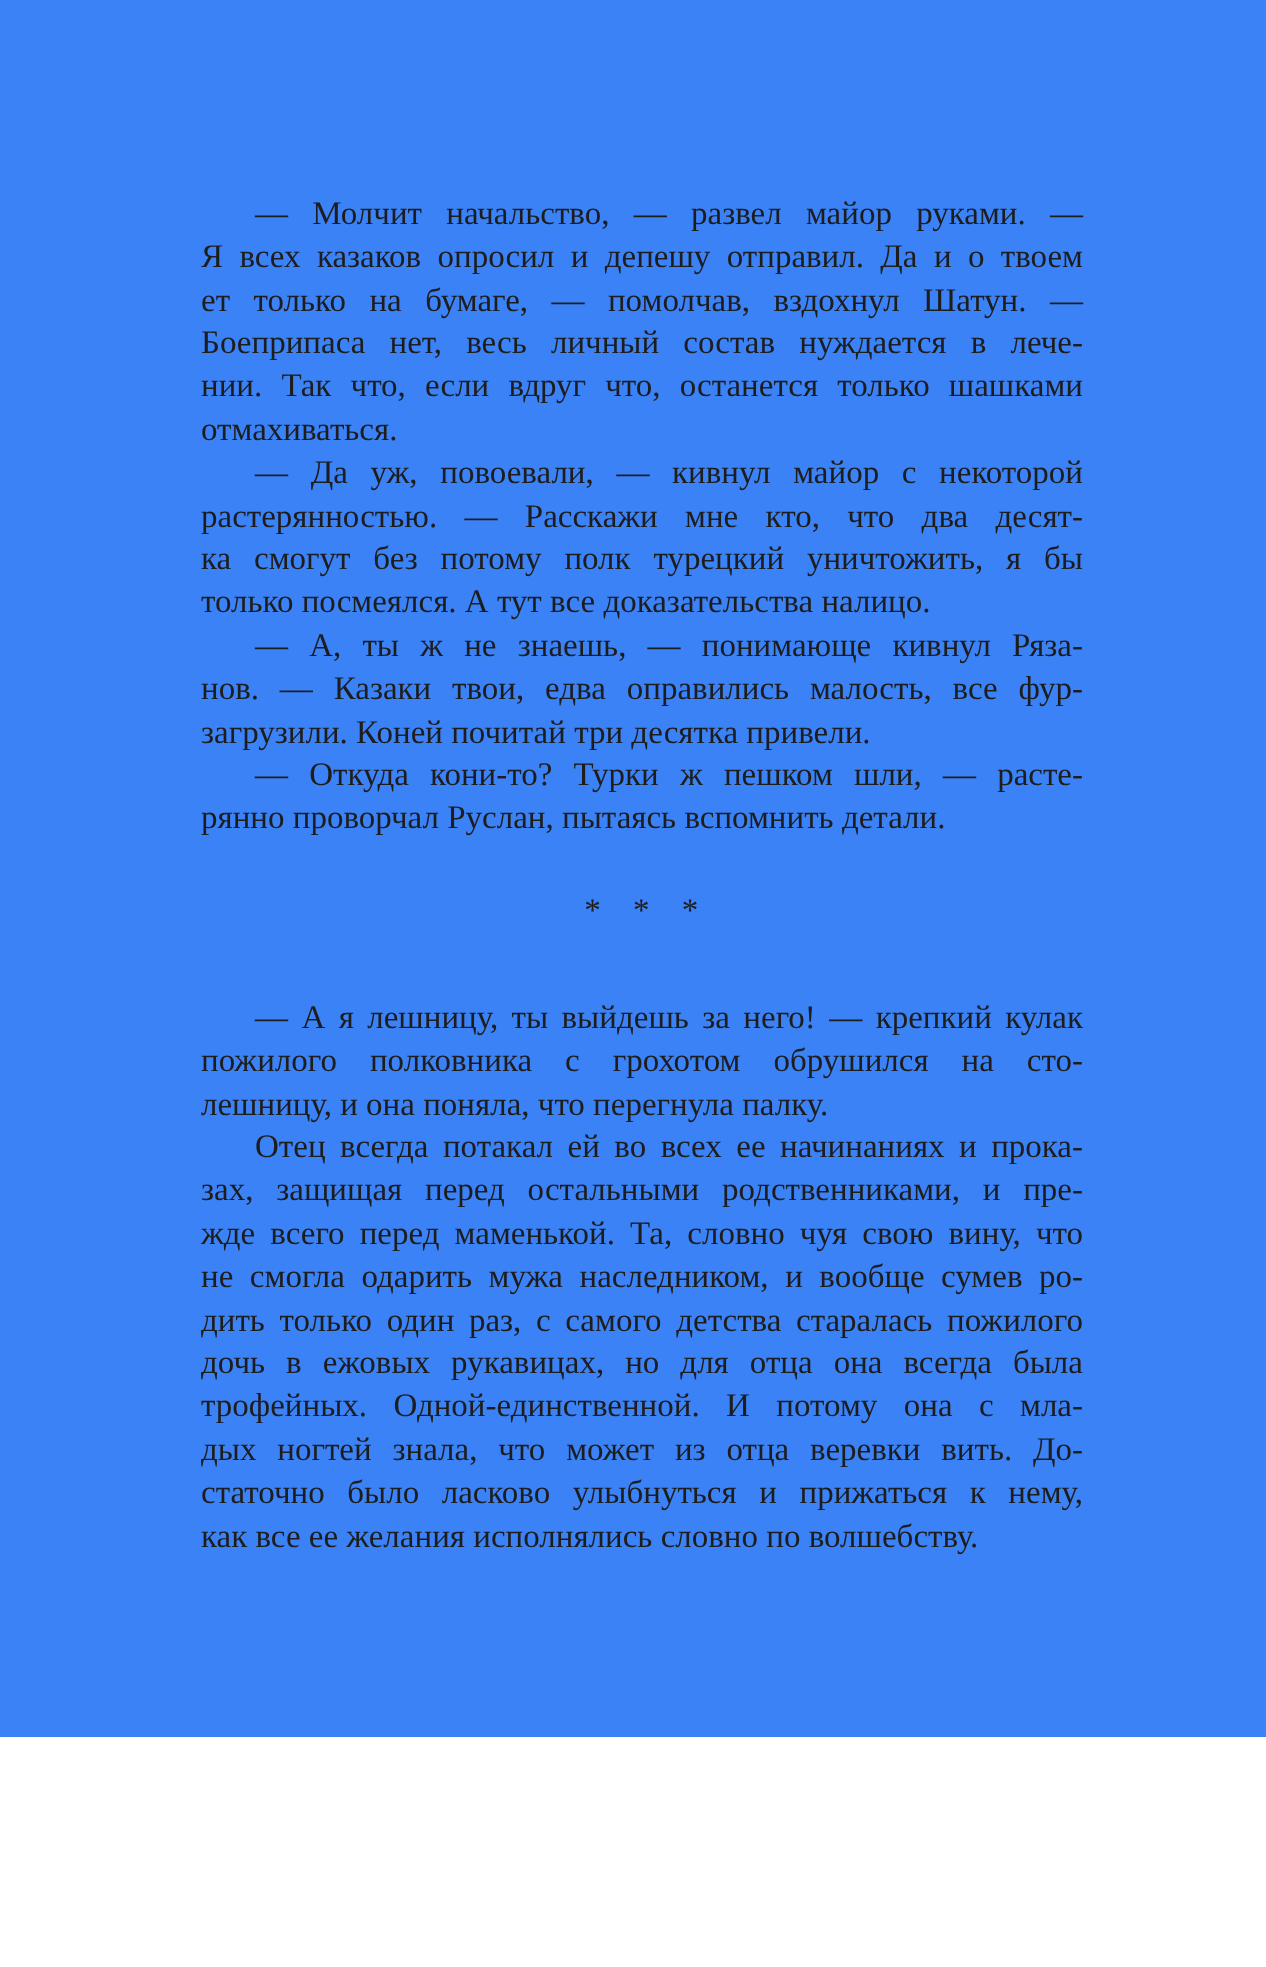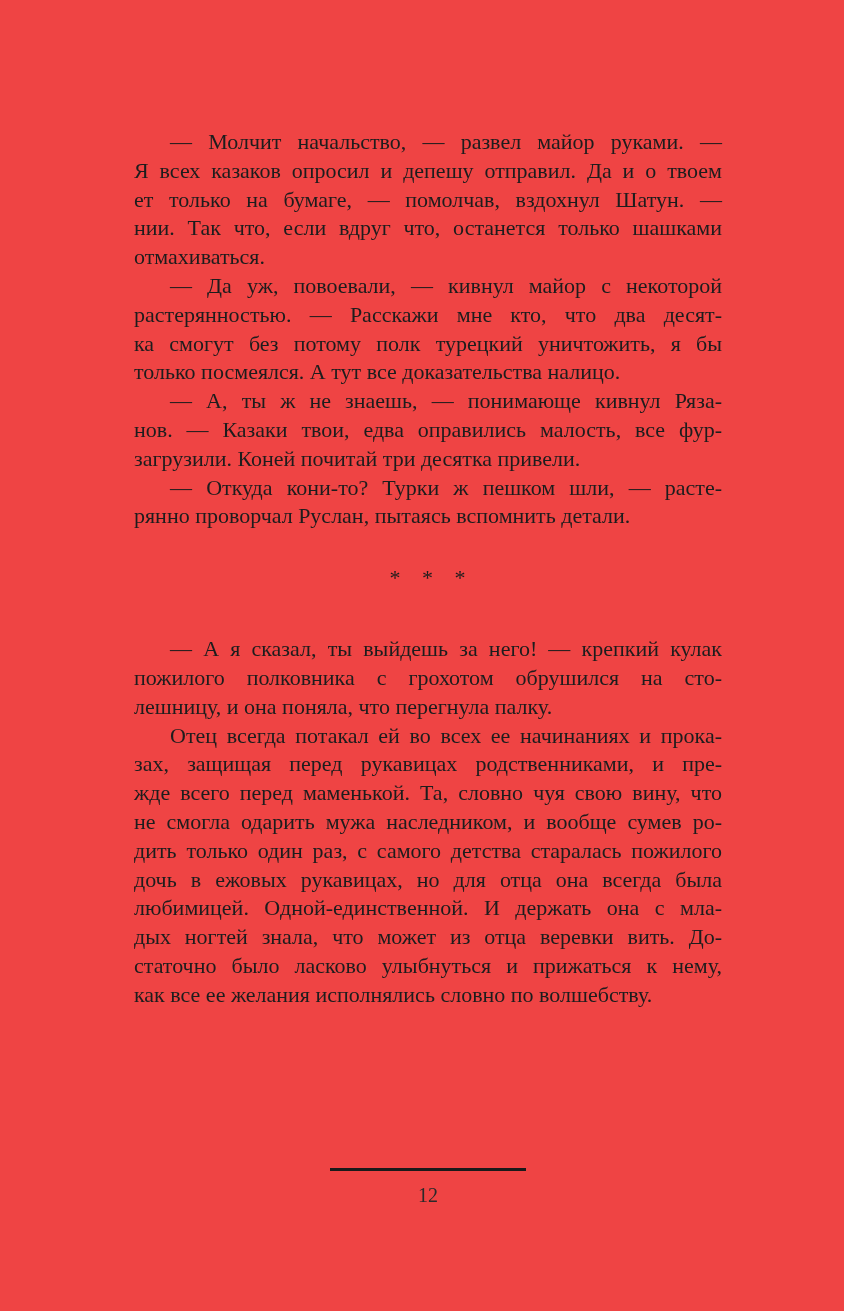--- a/index.html
+++ b/index.html
@@ -3,22 +3,22 @@
 <meta charset="utf-8">
 <style>
   html, body {
     margin: 0;
     padding: 0;
     background: #ffffff;
   }
   .page {
     position: relative;
     width: 844px;
-    height: 1311px;
-    background: #ef4444;
+    height: 1158px;
+    background: #3b82f6;
     font-family: "Liberation Serif", "DejaVu Serif", serif;
     color: #1d1d1d;
     overflow: hidden;
   }
   .text-block {
     position: absolute;
     left: 134px;
     top: 128px;
     width: 588px;
     font-size: 22px;
@@ -73,52 +73,53 @@
 <body>
 
 <div class="page">
   <div class="text-block" id="text-block">
       <div class="para">
         <div class="line para-start">— Молчит начальство, — развел майор руками. —</div>
         <div class="line">Я всех казаков опросил и депешу отправил. Да и о твоем</div>
       </div>
       <div class="para">
         <div class="line">ет только на бумаге, — помолчав, вздохнул Шатун. —</div>
+        <div class="line">Боеприпаса нет, весь личный состав нуждается в лече-</div>
         <div class="line">нии. Так что, если вдруг что, останется только шашками</div>
         <div class="line para-end">отмахиваться.</div>
       </div>
       <div class="para">
         <div class="line para-start">— Да уж, повоевали, — кивнул майор с некоторой</div>
         <div class="line">растерянностью. — Расскажи мне кто, что два десят-</div>
         <div class="line">ка смогут без потому полк турецкий уничтожить, я бы</div>
         <div class="line para-end">только посмеялся. А тут все доказательства налицо.</div>
       </div>
       <div class="para">
         <div class="line para-start">— А, ты ж не знаешь, — понимающе кивнул Ряза-</div>
         <div class="line">нов. — Казаки твои, едва оправились малость, все фур-</div>
         <div class="line para-end">загрузили. Коней почитай три десятка привели.</div>
       </div>
       <div class="para">
         <div class="line para-start">— Откуда кони-то? Турки ж пешком шли, — расте-</div>
         <div class="line para-end">рянно проворчал Руслан, пытаясь вспомнить детали.</div>
       </div>
       <div class="separator">* * *</div>
       <div class="para">
-        <div class="line para-start">— А я сказал, ты выйдешь за него! — крепкий кулак</div>
+        <div class="line para-start">— А я лешницу, ты выйдешь за него! — крепкий кулак</div>
         <div class="line">пожилого полковника с грохотом обрушился на сто-</div>
         <div class="line para-end">лешницу, и она поняла, что перегнула палку.</div>
       </div>
       <div class="para">
         <div class="line para-start">Отец всегда потакал ей во всех ее начинаниях и прока-</div>
-        <div class="line">зах, защищая перед рукавицах родственниками, и пре-</div>
+        <div class="line">зах, защищая перед остальными родственниками, и пре-</div>
         <div class="line">жде всего перед маменькой. Та, словно чуя свою вину, что</div>
         <div class="line">не смогла одарить мужа наследником, и вообще сумев ро-</div>
         <div class="line">дить только один раз, с самого детства старалась пожилого</div>
         <div class="line">дочь в ежовых рукавицах, но для отца она всегда была</div>
-        <div class="line">любимицей. Одной-единственной. И держать она с мла-</div>
+        <div class="line">трофейных. Одной-единственной. И потому она с мла-</div>
         <div class="line">дых ногтей знала, что может из отца веревки вить. До-</div>
         <div class="line">статочно было ласково улыбнуться и прижаться к нему,</div>
         <div class="line para-end">как все ее желания исполнялись словно по волшебству.</div>
       </div>
     </div>
   <div class="footer">
     <div class="footer-rule"></div>
     <div class="page-number">12</div>
   </div>
 </div>

